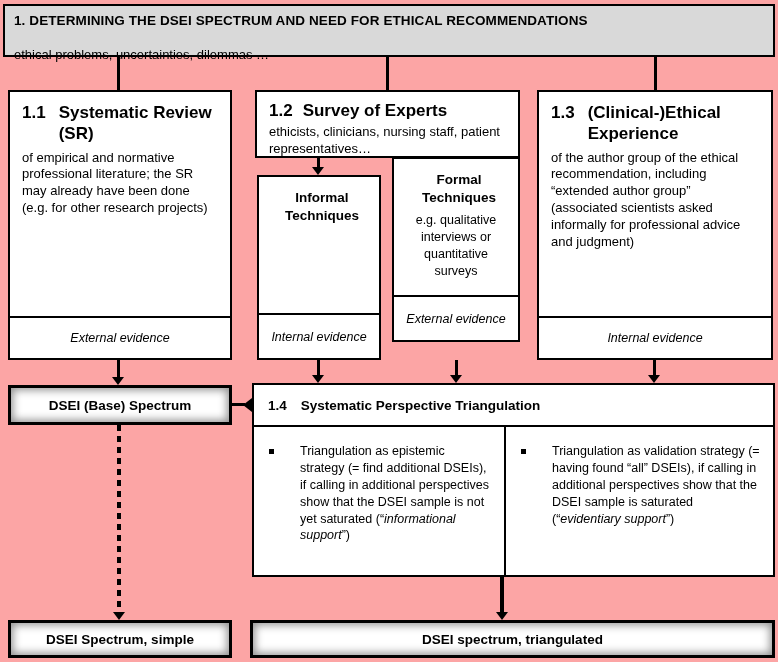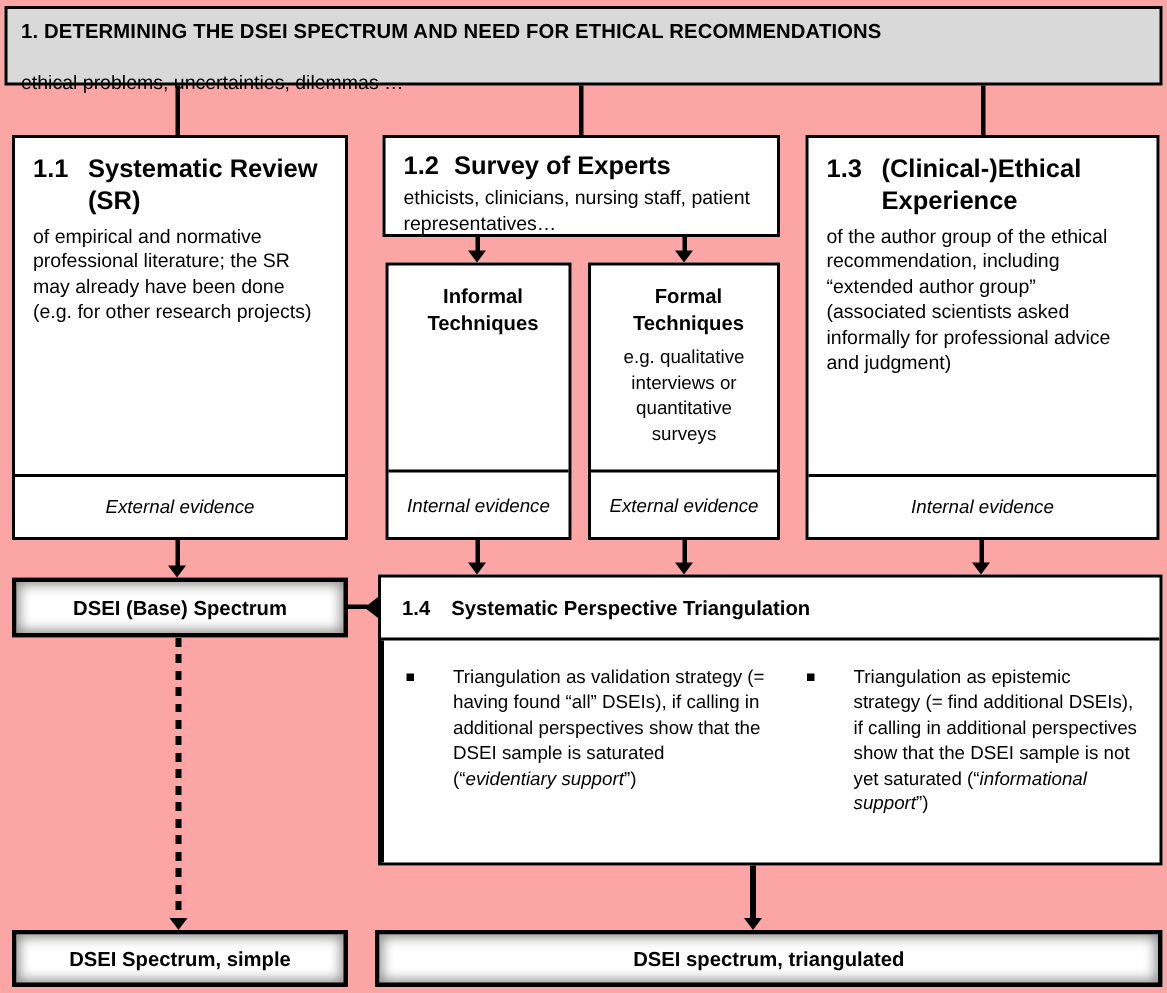--- a/index.html
+++ b/index.html
@@ -99,21 +99,21 @@
   <div class="vline" style="left:317px; top:158px; height:10px;"></div>
   <div class="arrow-down" style="left:312px; top:167px;"></div>
   <div class="vline" style="left:455px; top:158px; height:10px;"></div>
   <div class="arrow-down" style="left:450px; top:167px;"></div>
 
   <div class="box centered-box" style="left:257px; top:175px; width:124px; height:185px;">
     <div class="c-title">Informal Techniques</div>
     <div class="evidence tall">Internal evidence</div>
   </div>
 
-  <div class="box centered-box" style="left:392px; top:175px; width:128px; height:185px;">
+  <div class="box centered-box" style="left:392px; top:157px; width:128px; height:185px;">
     <div class="c-title">Formal Techniques</div>
     <div class="c-body">e.g. qualitative interviews or quantitative surveys</div>
     <div class="evidence tall">External evidence</div>
   </div>
 
   <div class="box" style="left:537px; top:90px; width:236px; height:270px;">
     <div class="title-row">
       <span class="num">1.3</span>
       <span style="max-width:150px;">(Clinical-)Ethical Experience</span>
     </div>
@@ -137,27 +137,27 @@
 
   <div class="hline" style="left:232px; top:403px; width:13px;"></div>
   <div class="arrow-left" style="left:243px; top:398px;"></div>
 
   <div class="box" style="left:252px; top:383px; width:523px; height:194px;">
     <div class="tri-title">
       <span>1.4</span>
       <span>Systematic Perspective Triangulation</span>
     </div>
     <div class="tri-cols">
+      <div class="tri-col left">
+        <div class="bullet-sq"></div>
+        <span>Triangulation as epistemic strategy (= find additional DSEIs), if calling in additional perspectives show that the DSEI sample is not yet saturated (“</span><i>informational support</i><span>”)</span>
+      </div>
       <div class="tri-col right">
         <div class="bullet-sq"></div>
         <span>Triangulation as validation strategy (= having found “all” DSEIs), if calling in additional perspectives show that the DSEI sample is saturated (“</span><i>evidentiary support</i><span>”)</span>
-      </div>
-      <div class="tri-col left">
-        <div class="bullet-sq"></div>
-        <span>Triangulation as epistemic strategy (= find additional DSEIs), if calling in additional perspectives show that the DSEI sample is not yet saturated (“</span><i>informational support</i><span>”)</span>
       </div>
     </div>
   </div>
 
   <div class="dashline" style="left:117px; top:425px; height:187px;"></div>
   <div class="arrow-down" style="left:113px; top:612px;"></div>
 
   <div class="vline thick" style="left:500px; top:577px; height:36px;"></div>
   <div class="arrow-down" style="left:496px; top:612px;"></div>
 

